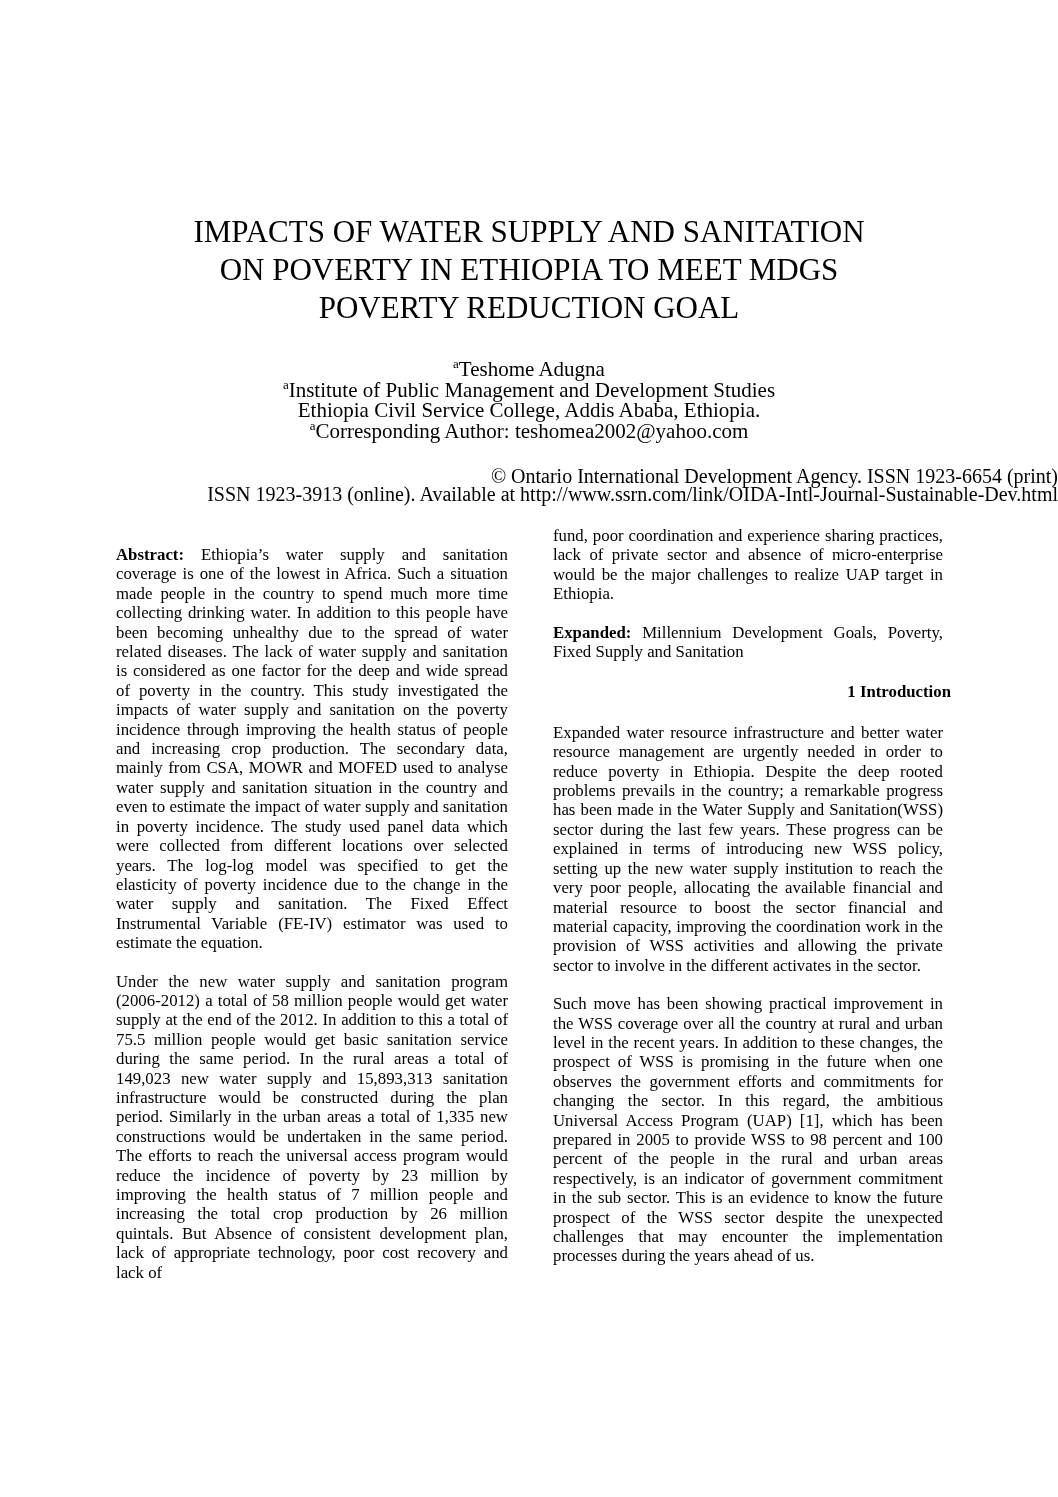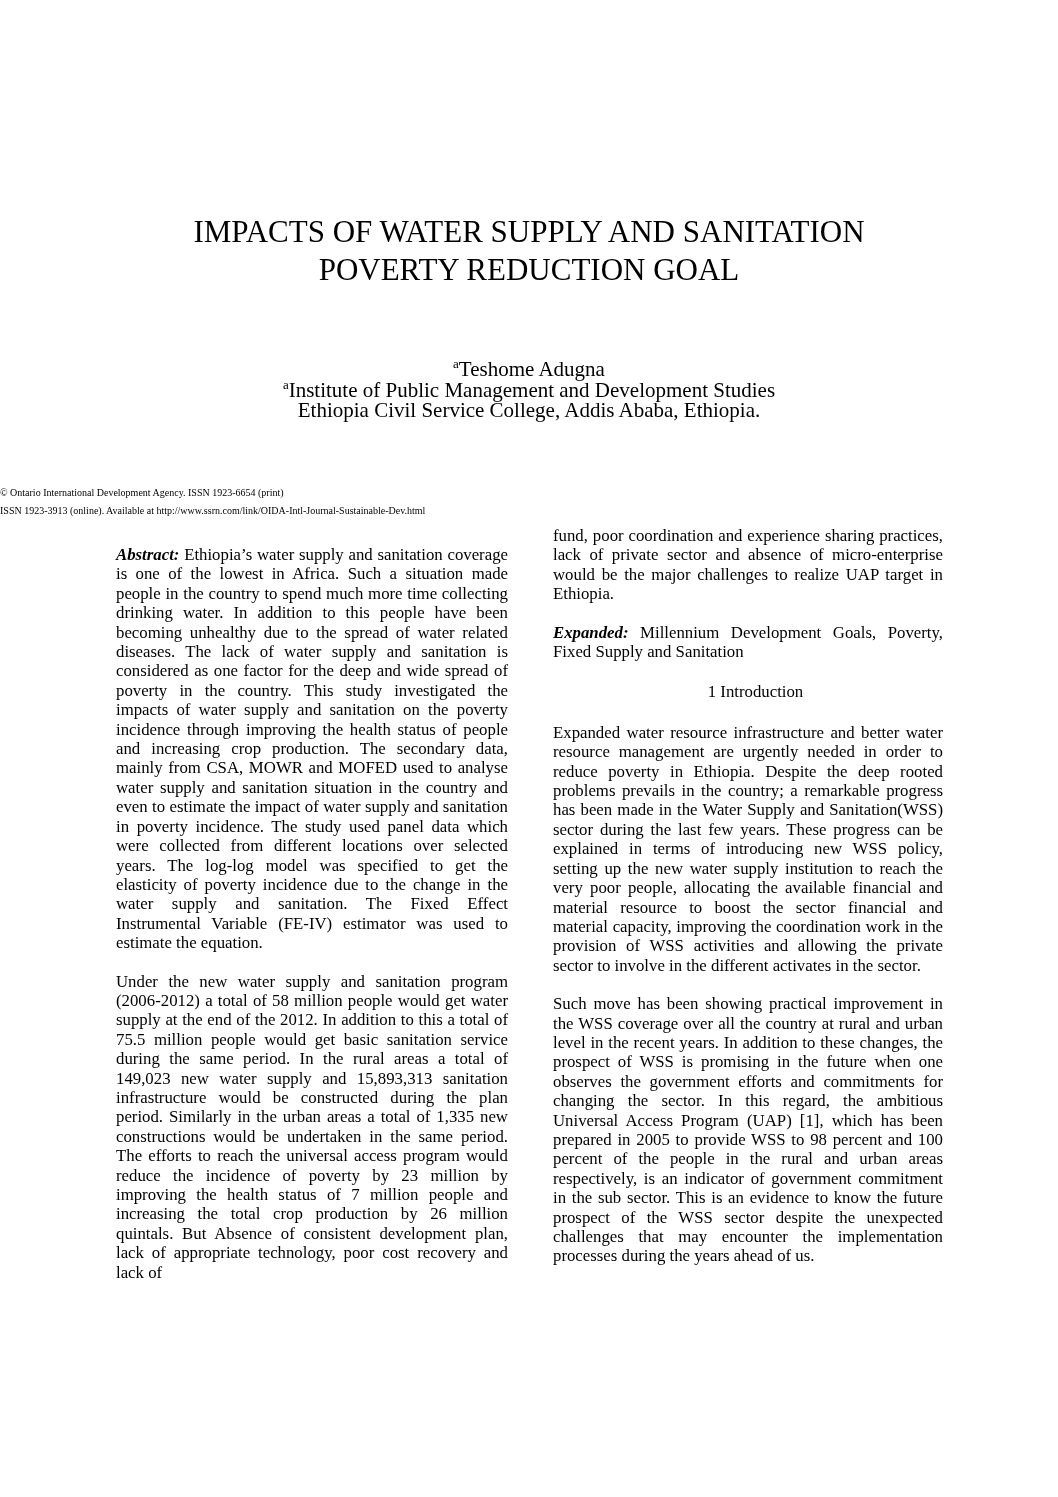--- a/index.html
+++ b/index.html
@@ -36,60 +36,62 @@
     line-height: 20.5px;
   }
   sup.aff {
     font-size: 62%;
     vertical-align: super;
     line-height: 0;
   }
 
   .imprint-block {
     position: absolute;
-    top: 484px;
+    top: 468px;
     left: 0;
     width: 100%;
-    text-align: left;
-    font-size: 10px;
+    text-align: right;
+    font-size: 20px;
     line-height: 17.5px;
   }
 
   .col {
     position: absolute;
     font-size: 16.8px;
     line-height: 19.4px;
     text-align: justify;
   }
   .col-left  { left: 116px; width: 400px; top: 545px; }
   .col-right { left: 553px; width: 398px; top: 526px; }
 
   .col p { margin: 0 8px 19px 0; }
-  .bi { font-weight: bold; font-style: italic; }
+  .bi { font-weight: bold; }
   .section-heading {
-    font-weight: normal;
-    text-align: center;
+    font-weight: bold;
+    text-align: right;
     padding-left: 7px;
     margin: 21px 0 21px 0 !important;
   }
 </style>
 </head>
 <body>
 
 <div class="page">
 
   <div class="title-block">
     <div>IMPACTS OF WATER SUPPLY AND SANITATION</div>
+    <div>ON POVERTY IN ETHIOPIA TO MEET MDGS</div>
     <div>POVERTY REDUCTION GOAL</div>
   </div>
 
   <div class="author-block">
     <div><sup class="aff">a</sup><span>Teshome Adugna</span></div>
     <div><sup class="aff">a</sup><span>Institute of Public Management and Development Studies</span></div>
     <div><span>Ethiopia Civil Service College, Addis Ababa, Ethiopia.</span></div>
+    <div><sup class="aff">a</sup><span>Corresponding Author: teshomea2002@yahoo.com</span></div>
   </div>
 
   <div class="imprint-block">
     <div>© Ontario International Development Agency. ISSN 1923-6654 (print)</div>
     <div>ISSN 1923-3913 (online). Available at http://www.ssrn.com/link/OIDA-Intl-Journal-Sustainable-Dev.html</div>
   </div>
 
   <div class="col col-left">
     <p><span class="bi">Abstract:</span> <span>Ethiopia’s water supply and sanitation coverage is one of the lowest in Africa. Such a situation made people in the country to spend much more time collecting drinking water. In addition to this people have been becoming unhealthy due to the spread of water related diseases. The lack of water supply and sanitation is considered as one factor for the deep and wide spread of poverty in the country. This study investigated the impacts of water supply and sanitation on the poverty incidence through improving the health status of people and increasing crop production. The secondary data, mainly from CSA, MOWR and MOFED used to analyse water supply and sanitation situation in the country and even to estimate the impact of water supply and sanitation in poverty incidence. The study used panel data which were collected from different locations over selected years. The log-log model was specified to get the elasticity of poverty incidence due to the change in the water supply and sanitation. The Fixed Effect Instrumental Variable (FE-IV) estimator was used to estimate the equation.</span></p>
     <p>Under the new water supply and sanitation program (2006-2012) a total of 58 million people would get water supply at the end of the 2012. In addition to this a total of 75.5 million people would get basic sanitation service during the same period. In the rural areas a total of 149,023 new water supply and 15,893,313 sanitation infrastructure would be constructed during the plan period. Similarly in the urban areas a total of 1,335 new constructions would be undertaken in the same period. The efforts to reach the universal access program would reduce the incidence of poverty by 23 million by improving the health status of 7 million people and increasing the total crop production by 26 million quintals. But Absence of consistent development plan, lack of appropriate technology, poor cost recovery and lack of</p>

